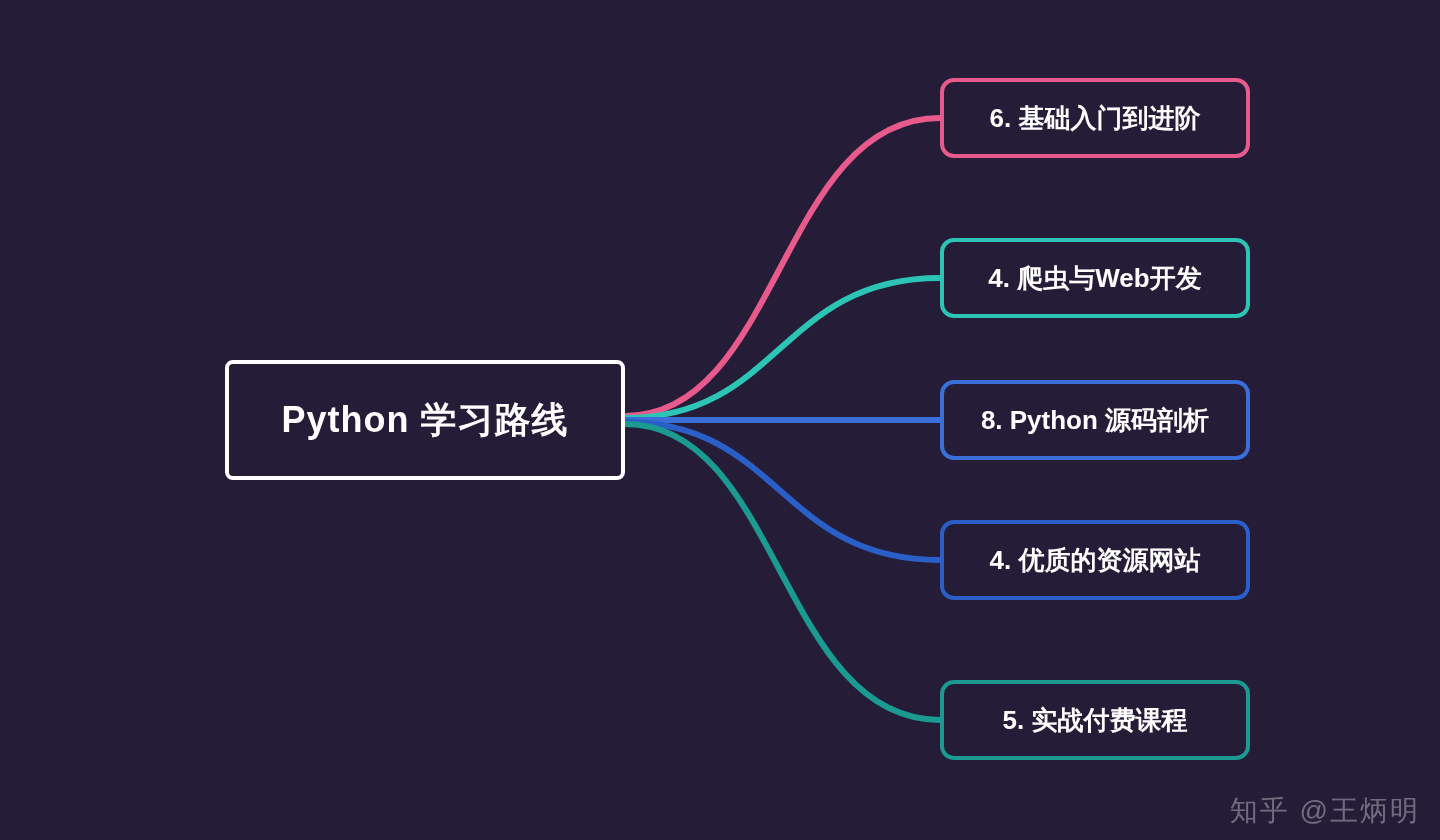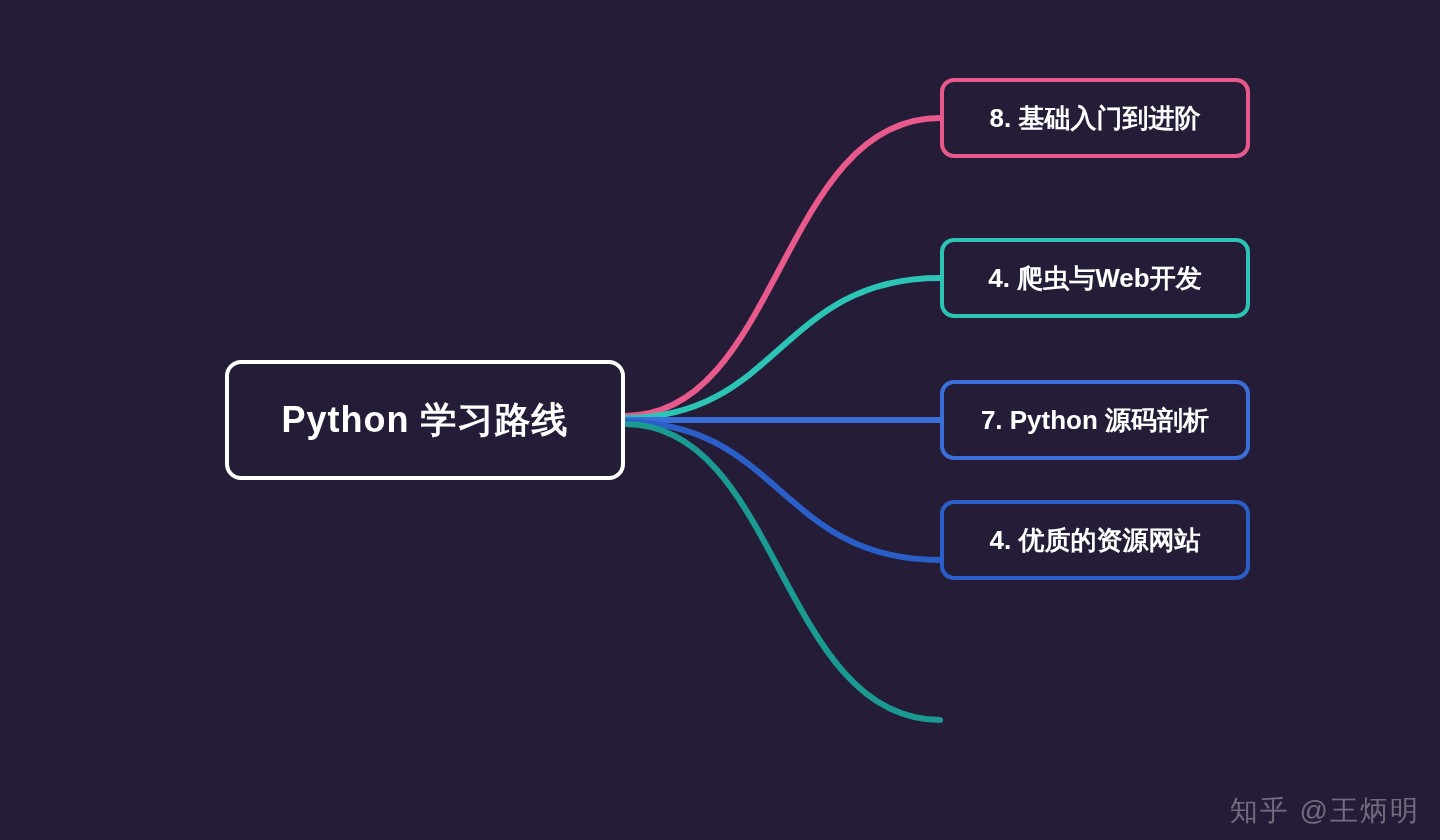--- a/index.html
+++ b/index.html
@@ -16,21 +16,21 @@
       width: 100%;
       height: 100%;
     }
     .root-node {
       position: absolute;
       left: 225px;
       top: 360px;
       width: 400px;
       height: 120px;
       border: 4px solid #ffffff;
-      border-radius: 16px;
+      border-radius: 8px;
       display: flex;
       align-items: center;
       justify-content: center;
       color: #ffffff;
       font-size: 36px;
       font-weight: 600;
       letter-spacing: 1px;
     }
     .child-node {
       position: absolute;
@@ -76,26 +76,29 @@
     <path d="M 625 420 C 780 420, 780 420, 940 420" stroke="#3a6fd8" stroke-width="6" fill="none" stroke-linecap="round"></path>
     <path d="M 625 422 C 780 422, 780 560, 940 560" stroke="#2a5fc8" stroke-width="6" fill="none" stroke-linecap="round"></path>
     <path d="M 625 424 C 780 424, 780 720, 940 720" stroke="#1a9a90" stroke-width="6" fill="none" stroke-linecap="round"></path>
   </svg>
 
   <div class="root-node">
     <span>Python 学习路线</span>
   </div>
 
   <div class="child-node" style="top:78px; border-color:#e85a8c;">
-    <span>8. 基础入门到进阶</span>
+    <span>6. 基础入门到进阶</span>
   </div>
   <div class="child-node" style="top:238px; border-color:#2cc5b5;">
     <span>4. 爬虫与Web开发</span>
   </div>
   <div class="child-node" style="top:380px; border-color:#3a6fd8;">
-    <span>7. Python 源码剖析</span>
+    <span>8. Python 源码剖析</span>
   </div>
-  <div class="child-node" style="top:500px; border-color:#2a5fc8;text-align:right;">
+  <div class="child-node" style="top:520px; border-color:#2a5fc8;text-align:right;">
     <span>4. 优质的资源网站</span>
+  </div>
+  <div class="child-node" style="top:680px; border-color:#1a9a90;">
+    <span>5. 实战付费课程</span>
   </div>
 
   <div class="watermark">知乎 @王炳明</div>
 </div>
 
 </body></html>

